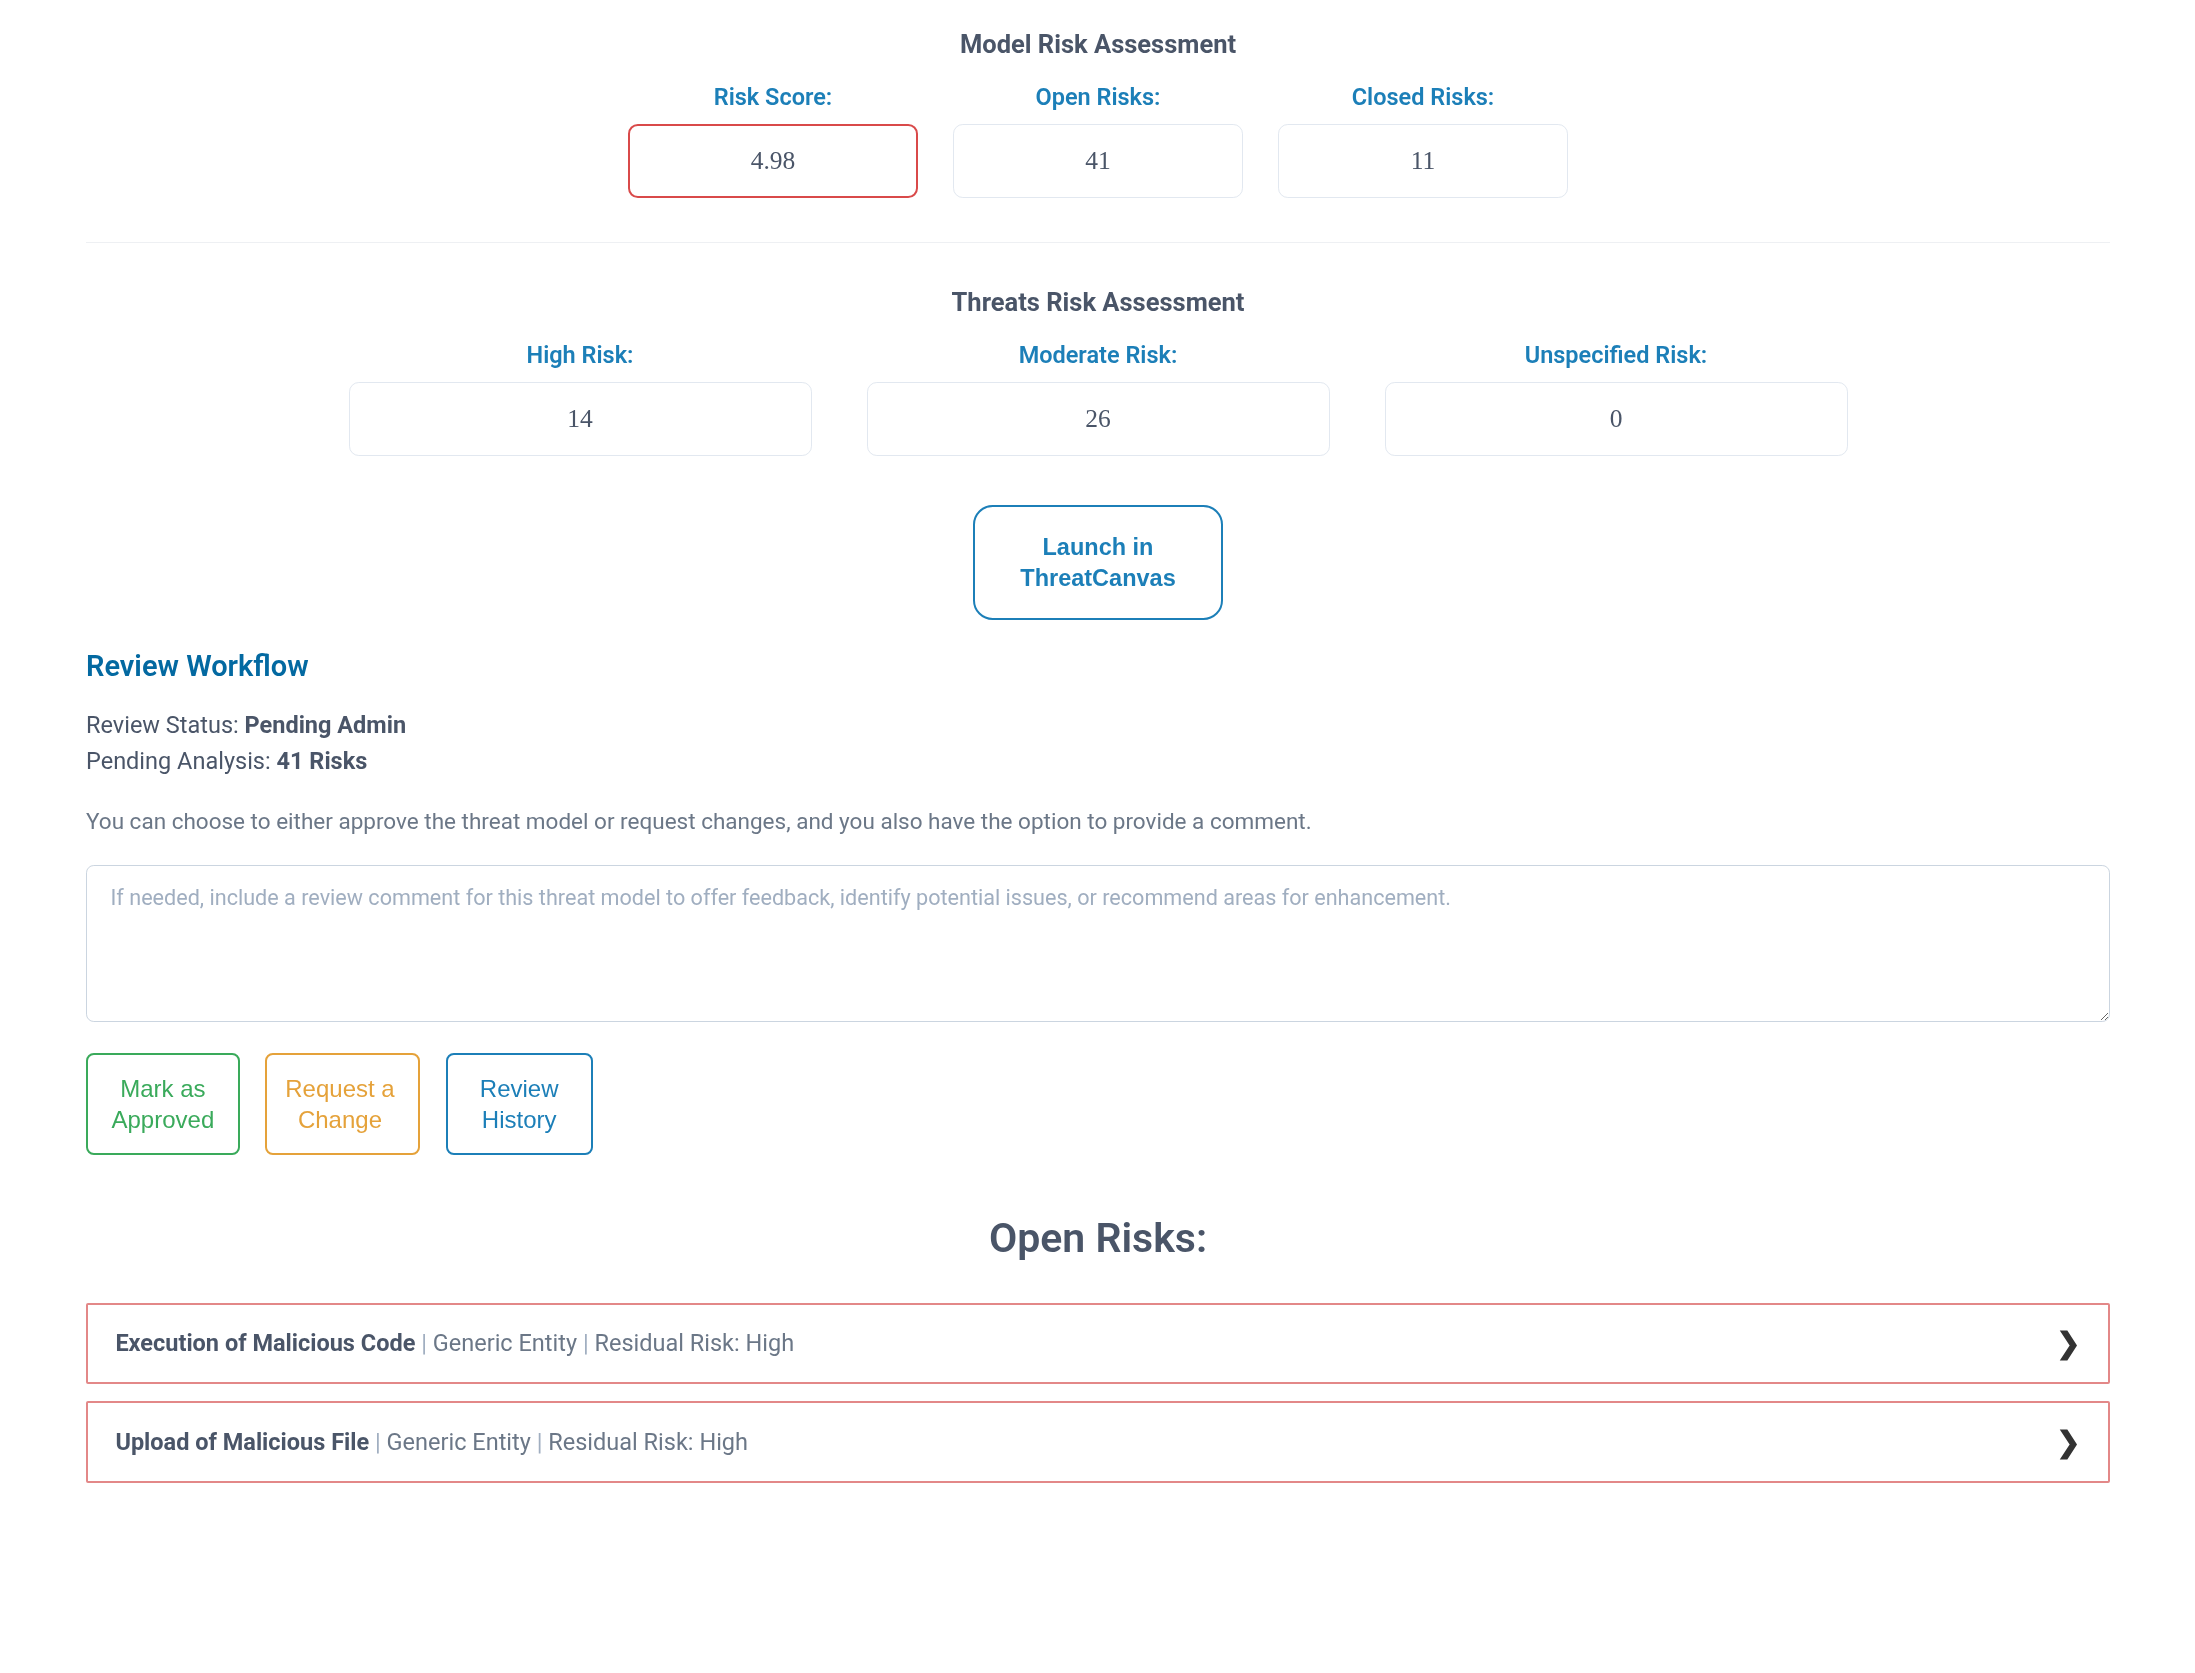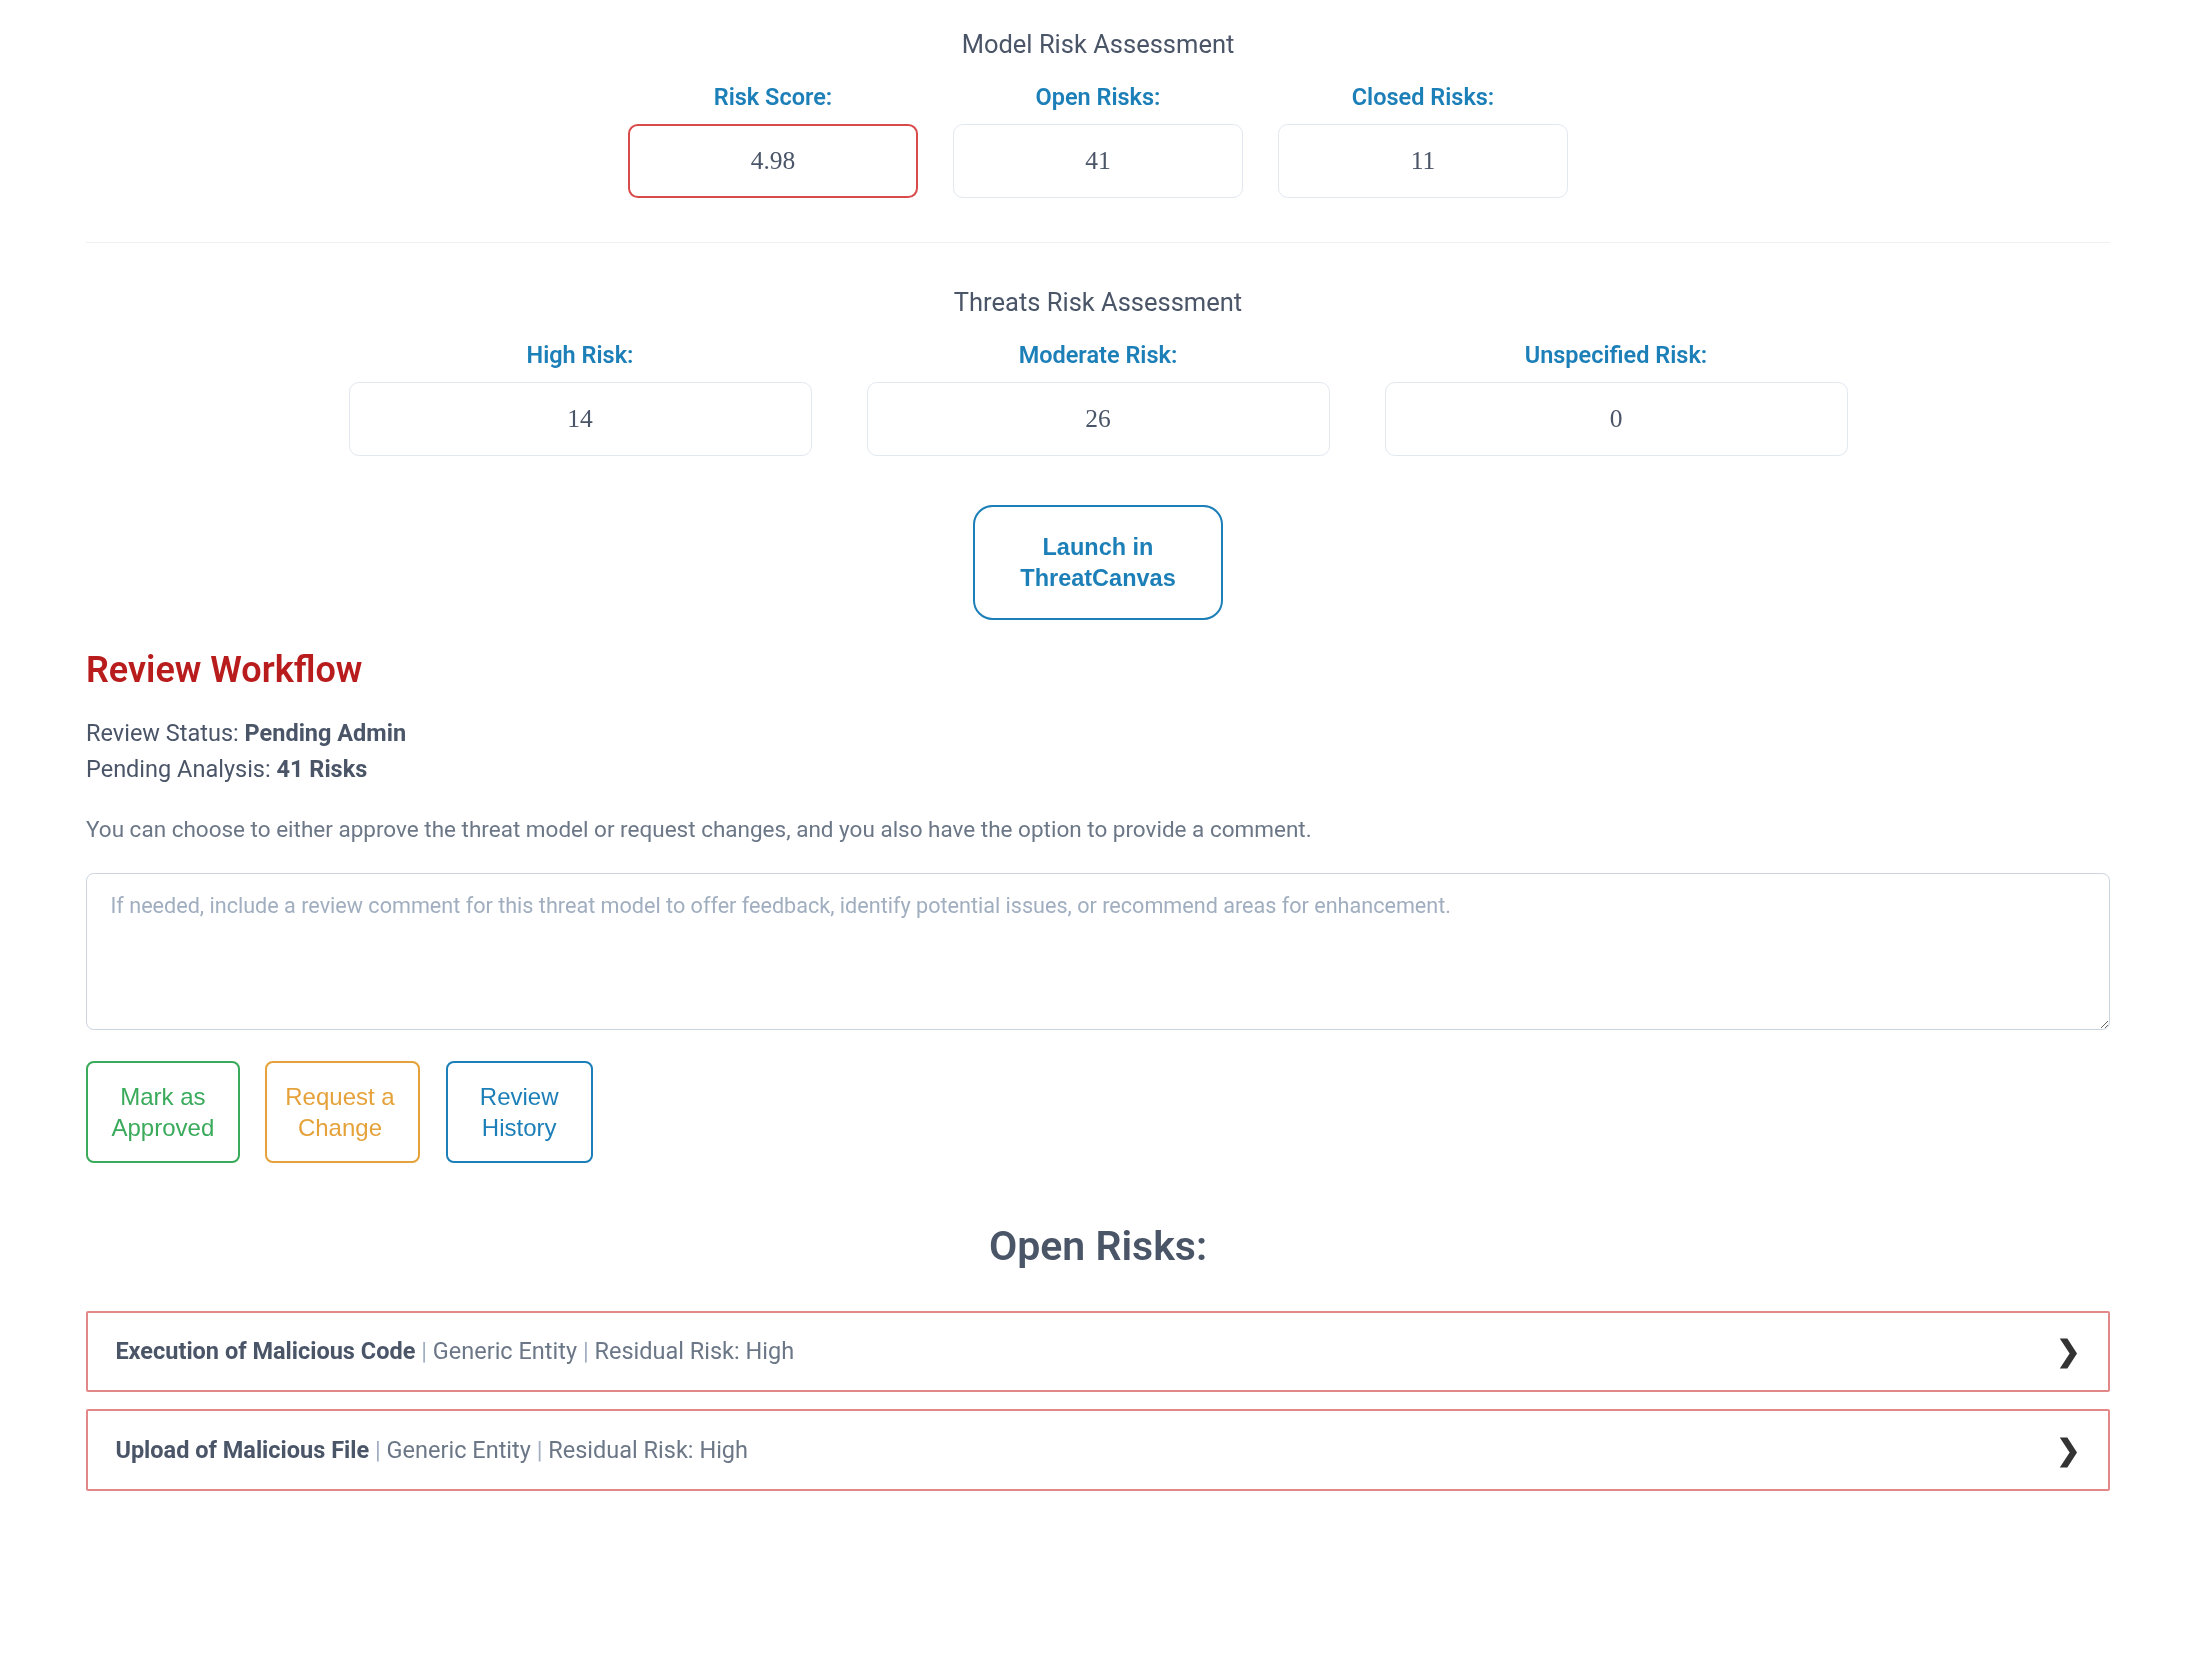--- a/index.html
+++ b/index.html
@@ -12,21 +12,21 @@
     background: #ffffff;
     color: #4a5568;
     width: 2196px;
     height: 1673px;
     padding: 29px 86px;
     transform-origin: top left;
   }
   .section-title {
     text-align: center;
     font-size: 25.5px;
-    font-weight: 400;
+    font-weight: 700;
     color: #4a5568;
     margin-bottom: 23.5px;
   }
   .stat-row {
     display: flex;
     justify-content: center;
     gap: 35px;
     margin-bottom: 44px;
   }
   .stat-row-4 {
@@ -79,23 +79,23 @@
     background: #fff;
     padding: 25px 45px;
     color: #1c7fb8;
     font-size: 23.5px;
     font-weight: 600;
     text-align: center;
     cursor: pointer;
     line-height: 1.3;
   }
   .review-heading {
-    font-size: 36px;
-    font-weight: 600;
-    color: #b91c1c;
+    font-size: 29px;
+    font-weight: 600;
+    color: #0369a1;
     margin-bottom: 27.4px;
   }
   .review-line {
     font-size: 23.5px;
     color: #4a5568;
     margin-bottom: 7.8px;
   }
   .review-line .bold {
     font-weight: 700;
   }

